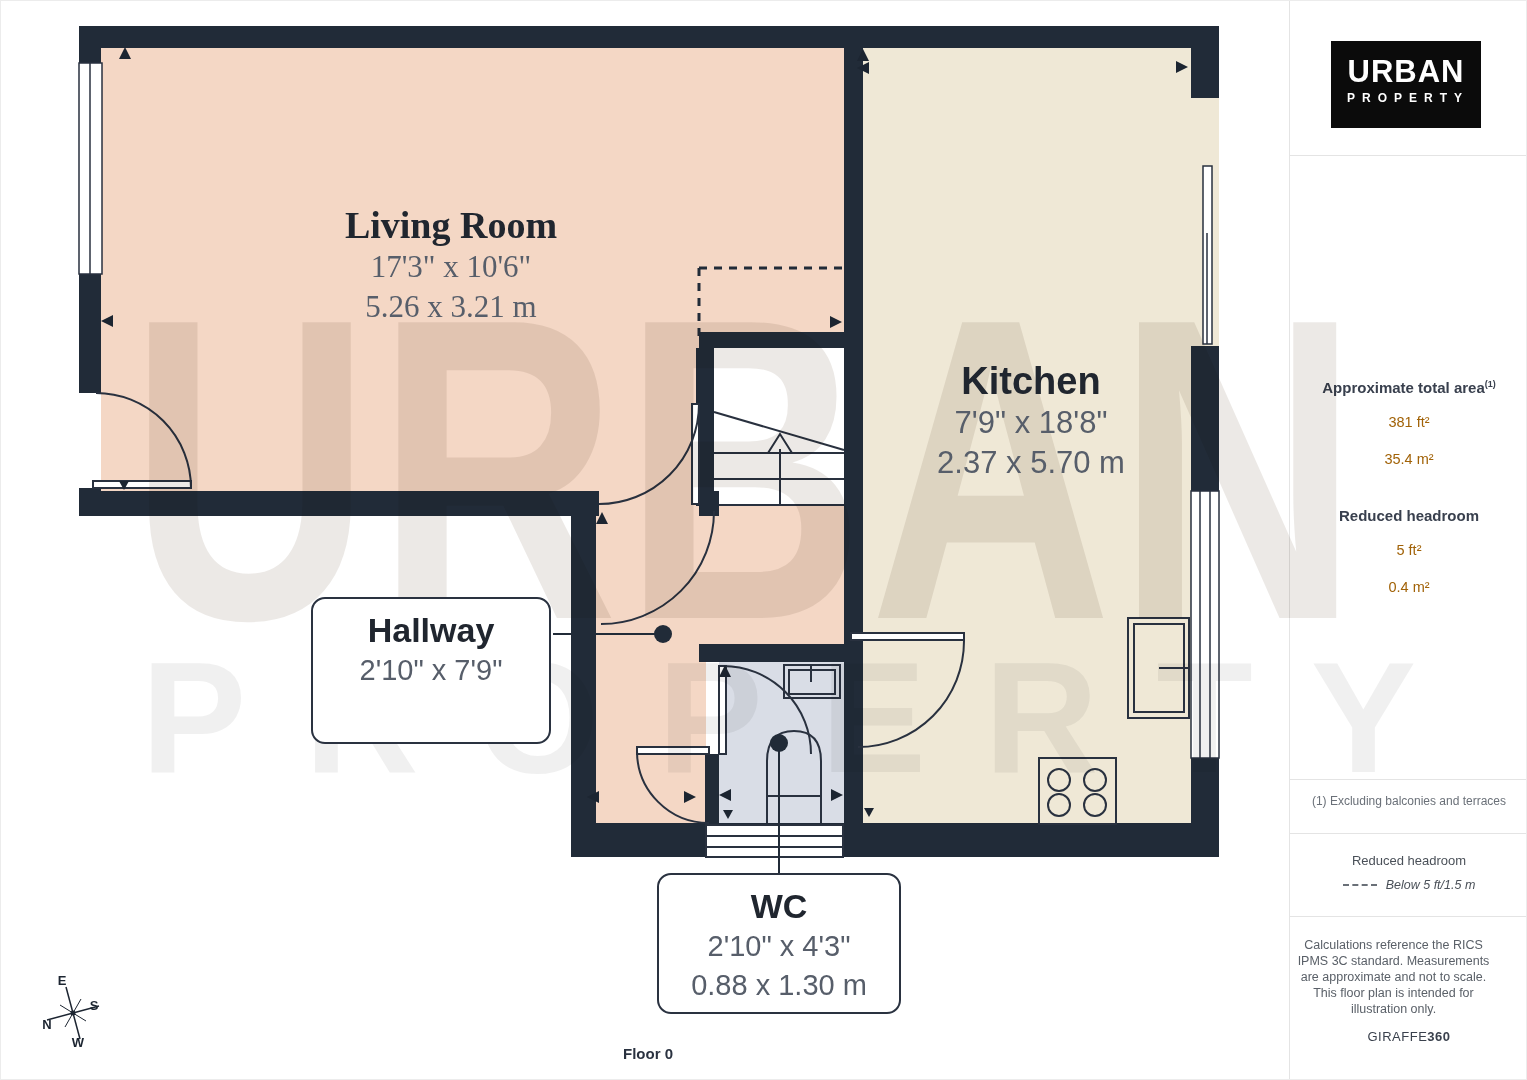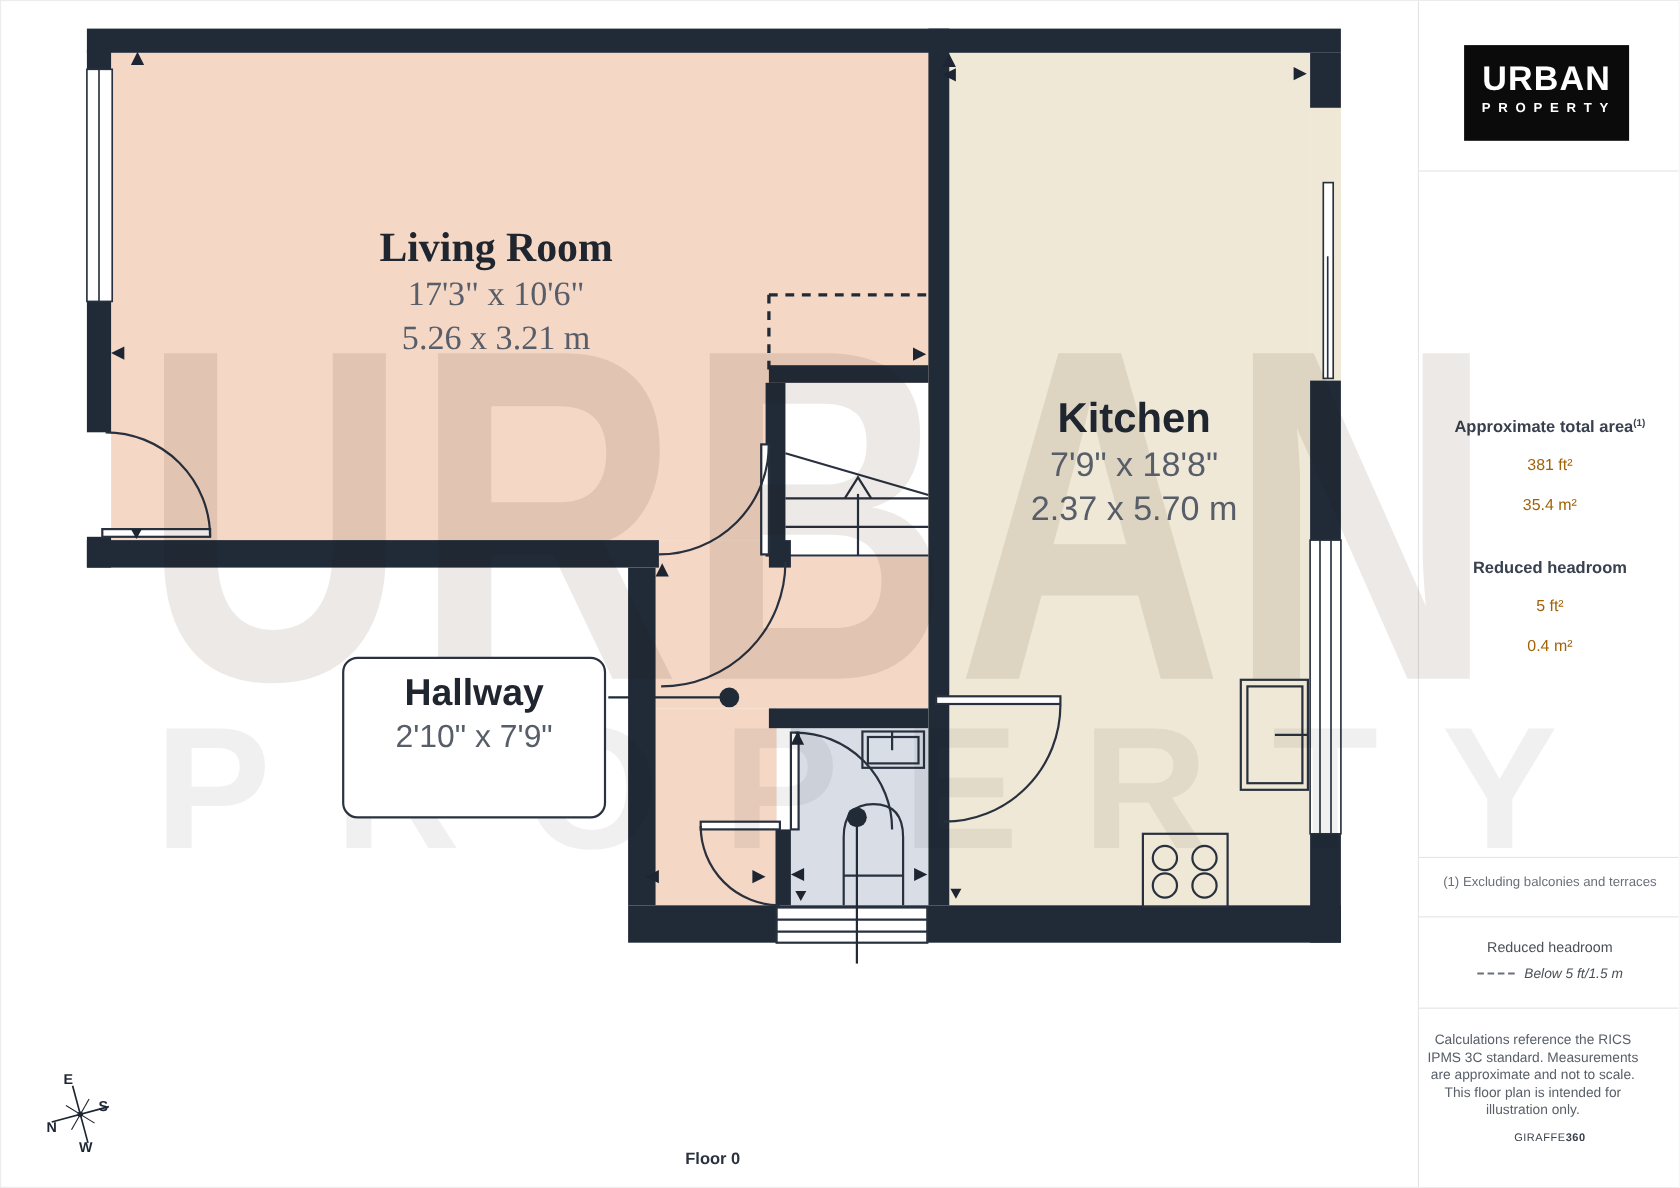--- a/index.html
+++ b/index.html
@@ -52,21 +52,21 @@
   .sb-gap{height:22px;}
   .sb-note{position:absolute;left:0;top:793px;width:100%;text-align:center;
            font-size:12px;color:#6a7078;}
   .sb-legend{position:absolute;left:0;top:852px;width:100%;text-align:center;}
   .sb-legend-title{font-size:13px;color:#4a5058;margin:0 0 10px 0;}
   .sb-legend-row{font-size:12.5px;color:#4a5058;display:flex;align-items:center;justify-content:center;gap:9px;font-style:italic;}
   .dash-sample{display:inline-block;width:34px;height:0;border-top:2px dashed #6a7078;}
   .sb-calc{position:absolute;left:4px;top:936px;width:199px;text-align:center;
            font-size:12.5px;line-height:16px;color:#5a6068;}
   .sb-brand{position:absolute;left:0;top:1028px;width:100%;text-align:center;
-            font-size:10px;color:#3a414d;letter-spacing:0.5px;}
+            font-size:13px;color:#3a414d;letter-spacing:0.5px;}
   .sb-brand .b{font-weight:800;}
 </style>
 </head>
 <body>
 
 <div class="canvas">
   <div class="plan-area">
 
     <svg class="plan-svg" width="1288" height="1080" viewBox="0 0 1288 1080">
 
@@ -232,20 +232,25 @@
     </div>
     <div class="room-label lbl-kitchen">
       <div class="room-name">Kitchen</div>
       <div class="room-dim">7'9" x 18'8"</div>
       <div class="room-dim">2.37 x 5.70 m</div>
     </div>
     <div class="callout co-hall">
       <div class="room-name">Hallway</div>
       <div class="room-dim">2'10" x 7'9"</div>
     </div>
+    <div class="callout co-wc">
+      <div class="room-name">WC</div>
+      <div class="room-dim">2'10" x 4'3"</div>
+      <div class="room-dim">0.88 x 1.30 m</div>
+    </div>
 
     <div class="floor-label">Floor 0</div>
   </div>
 
   <aside class="sidebar">
     <div class="logo-box">
       <div class="logo-line1">URBAN</div>
       <div class="logo-line2">PROPERTY</div>
     </div>
     <div class="sb-divider" style="top:154px;"></div>

